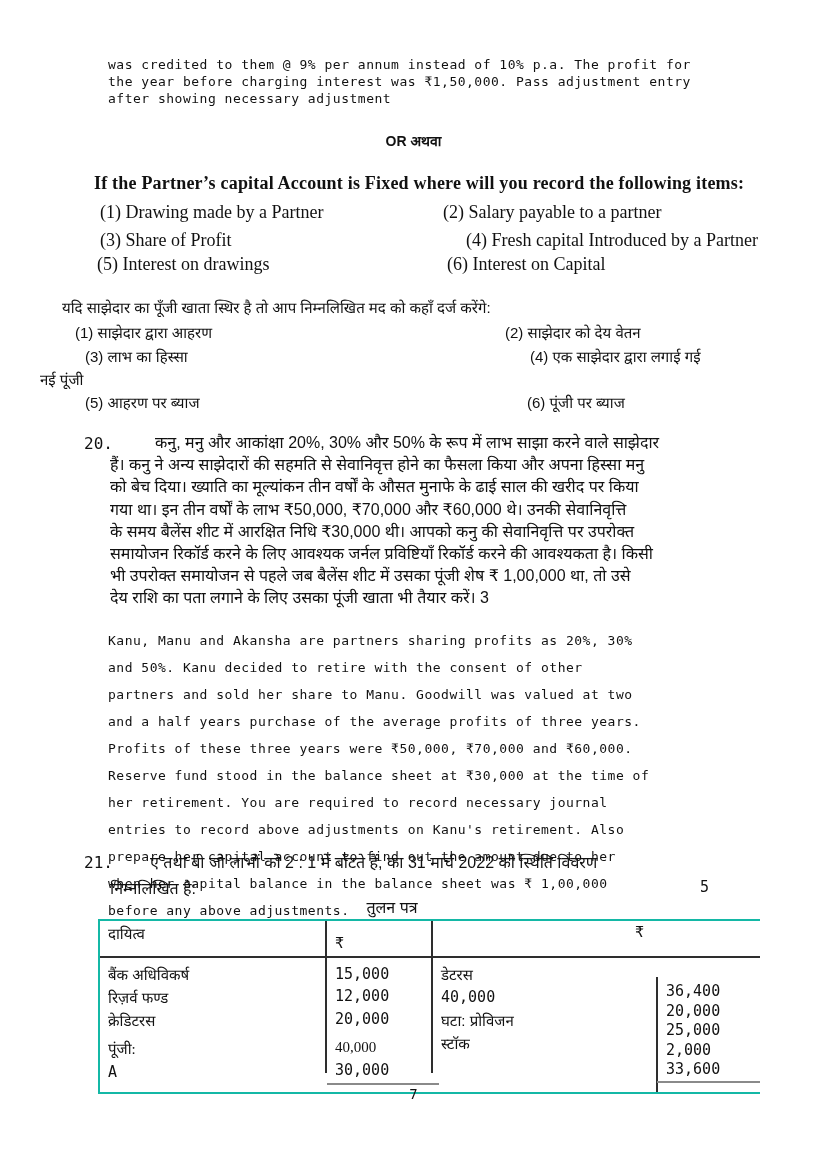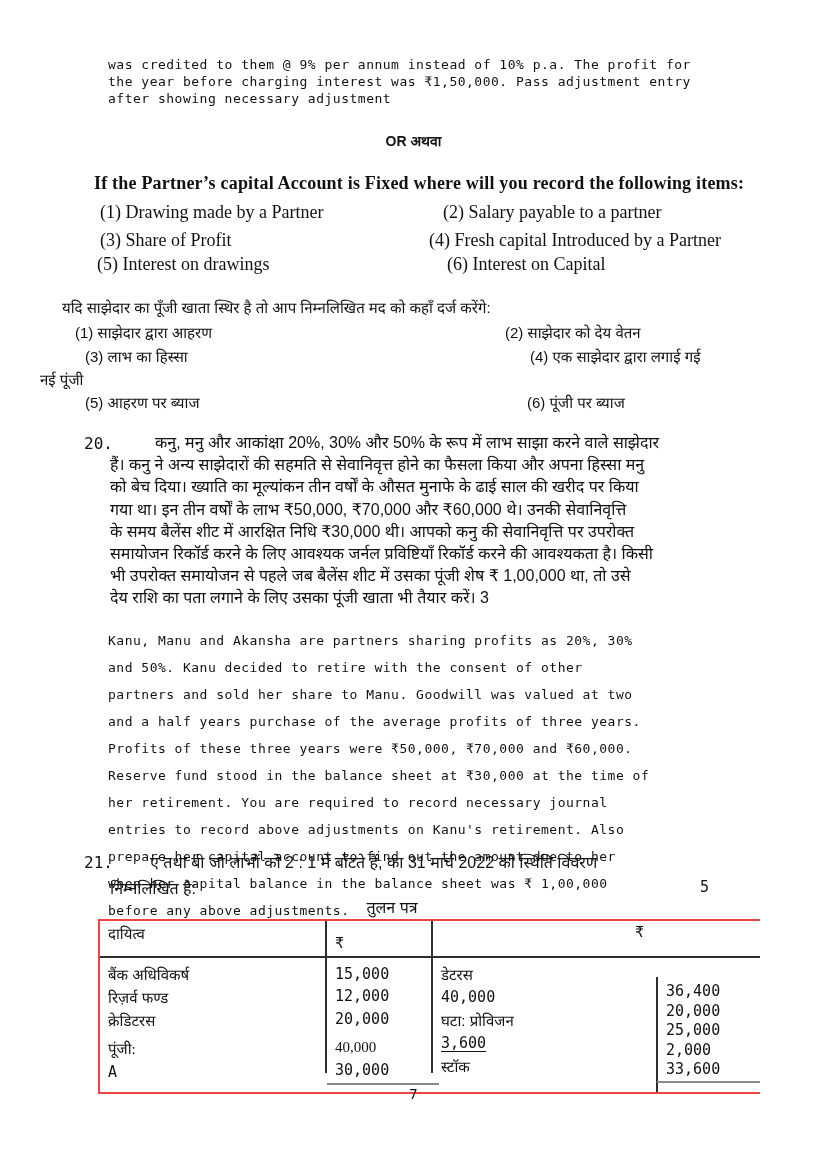--- a/index.html
+++ b/index.html
@@ -48,21 +48,21 @@
     font-size: 16px; line-height: 26px;
     white-space: pre; text-indent: 40px;
   }
   .q21-marks { left: 700px; top: 878px; width: 30px; font-size: 15px; }
   .bs-title {
     left: 330px; top: 896px; width: 124px;
     text-align: center; font-size: 16px;
   }
   .bs-table {
     left: 98px; top: 919px; width: 679px;
-    border: 2px solid #ef4444;
+    border: 2px solid #14b8a6;
     font-size: 15px;
   }
   .bs-row { display: grid; grid-template-columns: 225px 106px 225px 115px; }
   .bs-cell { border-left: 2px solid #2e2e2e; position: relative; }
   .bs-cell:first-child { border-left: none; }
   .bs-head { height: 37px; border-bottom: 2px solid #2e2e2e; }
   .bs-head .bs-cell { padding: 2px 8px; }
   .h-rs-left { display: flex; align-items: flex-end; padding-bottom: 4px !important; }
   .h-rs-right { text-align: right; padding-right: 12px !important; }
   .bs-body .bs-cell { height: 115px; padding: 5px 8px 0 8px; }
@@ -86,21 +86,21 @@
   <div class="abs top-para mono">was credited to them @ 9% per annum instead of 10% p.a. The profit for
 the year before charging interest was ₹1,50,000. Pass adjustment entry
 after showing necessary adjustment</div>
 
   <div class="abs or-divider">OR अथवा</div>
 
   <div class="abs fx-intro-en serif">If the Partner’s capital Account is Fixed where will you record the following items:</div>
   <span class="abs fx-item-en serif" style="left:100px; top:202px;">(1) Drawing made by a Partner</span>
   <span class="abs fx-item-en serif" style="left:443px; top:202px;">(2) Salary payable to a partner</span>
   <span class="abs fx-item-en serif" style="left:100px; top:230px;">(3) Share of Profit</span>
-  <span class="abs fx-item-en serif" style="left:429px; top:230px;text-align:center;">(4) Fresh capital Introduced by a Partner</span>
+  <span class="abs fx-item-en serif" style="left:466px; top:230px;text-align:center;">(4) Fresh capital Introduced by a Partner</span>
   <span class="abs fx-item-en serif" style="left:97px; top:254px;">(5) Interest on drawings</span>
   <span class="abs fx-item-en serif" style="left:447px; top:254px;">(6) Interest on Capital</span>
 
   <div class="abs fx-item-hi hi" style="left:62px; top:297px;">यदि साझेदार का पूँजी खाता स्थिर है तो आप निम्नलिखित मद को कहाँ दर्ज करेंगे:</div>
   <span class="abs fx-item-hi hi" style="left:75px; top:322px;">(1)  साझेदार द्वारा आहरण</span>
   <span class="abs fx-item-hi hi" style="left:505px; top:322px;text-align:right;">(2)  साझेदार को देय वेतन</span>
   <span class="abs fx-item-hi hi" style="left:85px; top:346px;">(3)  लाभ का हिस्सा</span>
   <span class="abs fx-item-hi hi" style="left:530px; top:346px;">(4)  एक साझेदार द्वारा लगाई गई</span>
   <span class="abs fx-item-hi hi" style="left:40px; top:369px;">नई पूंजी</span>
   <span class="abs fx-item-hi hi" style="left:85px; top:392px;">(5)  आहरण पर ब्याज</span>
@@ -152,21 +152,20 @@
         <span class="bs-line">15,000</span>
         <span class="bs-line">12,000</span>
         <span class="bs-line">20,000</span>
         <span class="bs-line gap-top">40,000</span>
         <span class="bs-line">30,000</span>
       </div>
       <div class="bs-cell hi">
         <span class="bs-line">डेटरस</span>
         <span class="bs-line mono">40,000</span>
         <span class="bs-line">घटा: प्रोविजन</span>
-        <span class="bs-line mono underl">3,600</span>
         <span class="bs-line">स्टॉक</span>
       </div>
       <div class="bs-cell mono assets-amts">
         <span class="bs-line">36,400</span>
         <span class="bs-line">20,000</span>
         <span class="bs-line">25,000</span>
         <span class="bs-line">2,000</span>
         <span class="bs-line">33,600</span>
       </div>
     </div>

